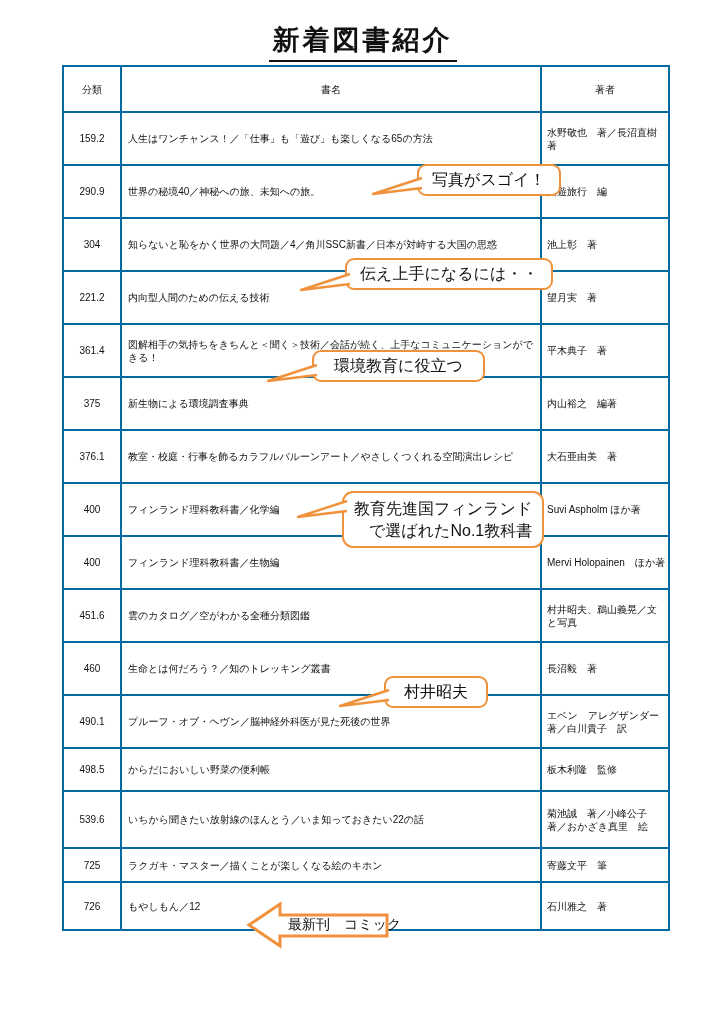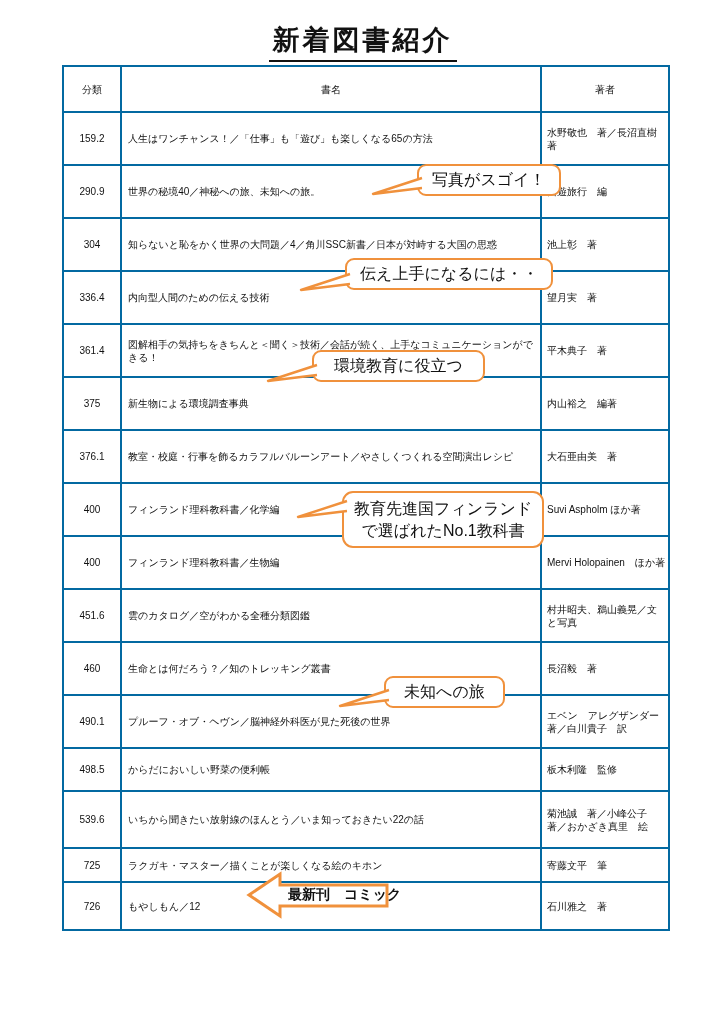--- a/index.html
+++ b/index.html
@@ -55,21 +55,21 @@
     border-radius:9px;
     font-size:16px; line-height:1.35;
     padding:3px 13px;
     white-space:nowrap;
     text-align:center;
   }
   .callout .tail {
     position:absolute; left:-49px; width:54px; height:22px;
     z-index:6; overflow:visible;
   }
-  .callout.two-line { padding:5px 10px; text-align:center; border-radius:11px; }
+  .callout.two-line { padding:5px 10px; text-align:right; border-radius:11px; }
   .callout.two-line span { display:block; }
 
   .arrow-callout { position:absolute; z-index:5; width:145px; height:48px; }
   .arrow-callout svg { position:absolute; inset:0; }
   .arrow-text {
     position:absolute; left:42px; top:0; height:100%; width:100px;
     display:flex; align-items:center;
     font-size:14px; white-space:nowrap;
   }
 </style>
@@ -105,21 +105,21 @@
           <td class="cell-class">290.9</td>
           <td class="cell-title">世界の秘境40／神秘への旅、未知への旅。</td>
           <td class="cell-author">西遊旅行　編</td>
         </tr>
         <tr>
           <td class="cell-class">304</td>
           <td class="cell-title">知らないと恥をかく世界の大問題／4／角川SSC新書／日本が対峙する大国の思惑</td>
           <td class="cell-author">池上彰　著</td>
         </tr>
         <tr>
-          <td class="cell-class">336.4</td>
+          <td class="cell-class">221.2</td>
           <td class="cell-title">内向型人間のための伝える技術</td>
           <td class="cell-author">望月実　著</td>
         </tr>
         <tr>
           <td class="cell-class">361.4</td>
           <td class="cell-title">図解相手の気持ちをきちんと＜聞く＞技術／会話が続く、上手なコミュニケーションができる！</td>
           <td class="cell-author">平木典子　著</td>
         </tr>
         <tr>
           <td class="cell-class">375</td>
@@ -205,23 +205,23 @@
       <path d="M52 3 L3 19 L52 13" fill="#ffffff" stroke="#F0913C" stroke-width="2.4" stroke-linejoin="round"></path>
     </svg>
     <span>教育先進国フィンランド</span>
     <span>で選ばれたNo.1教科書</span>
   </div>
 
   <div class="callout" style="left:384px; top:676px; padding:3px 18px;">
     <svg class="tail" style="top:9px;" viewBox="0 0 54 22">
       <path d="M52 3 L3 19 L52 13" fill="#ffffff" stroke="#F0913C" stroke-width="2.4" stroke-linejoin="round"></path>
     </svg>
-    <span>未知への旅</span>
-  </div>
-
-  <div class="arrow-callout" style="left:246px; top:871px;font-weight:bold;">
+    <span>村井昭夫</span>
+  </div>
+
+  <div class="arrow-callout" style="left:246px; top:901px;">
     <svg viewBox="0 0 145 48">
       <polygon points="3,24 34,3 34,14 141,14 141,35 34,35 34,45" fill="#ffffff" stroke="#F0913C" stroke-width="3" stroke-linejoin="miter"></polygon>
     </svg>
     <div class="arrow-text">最新刊　コミック</div>
   </div>
 
 </div>
 
 </body></html>

